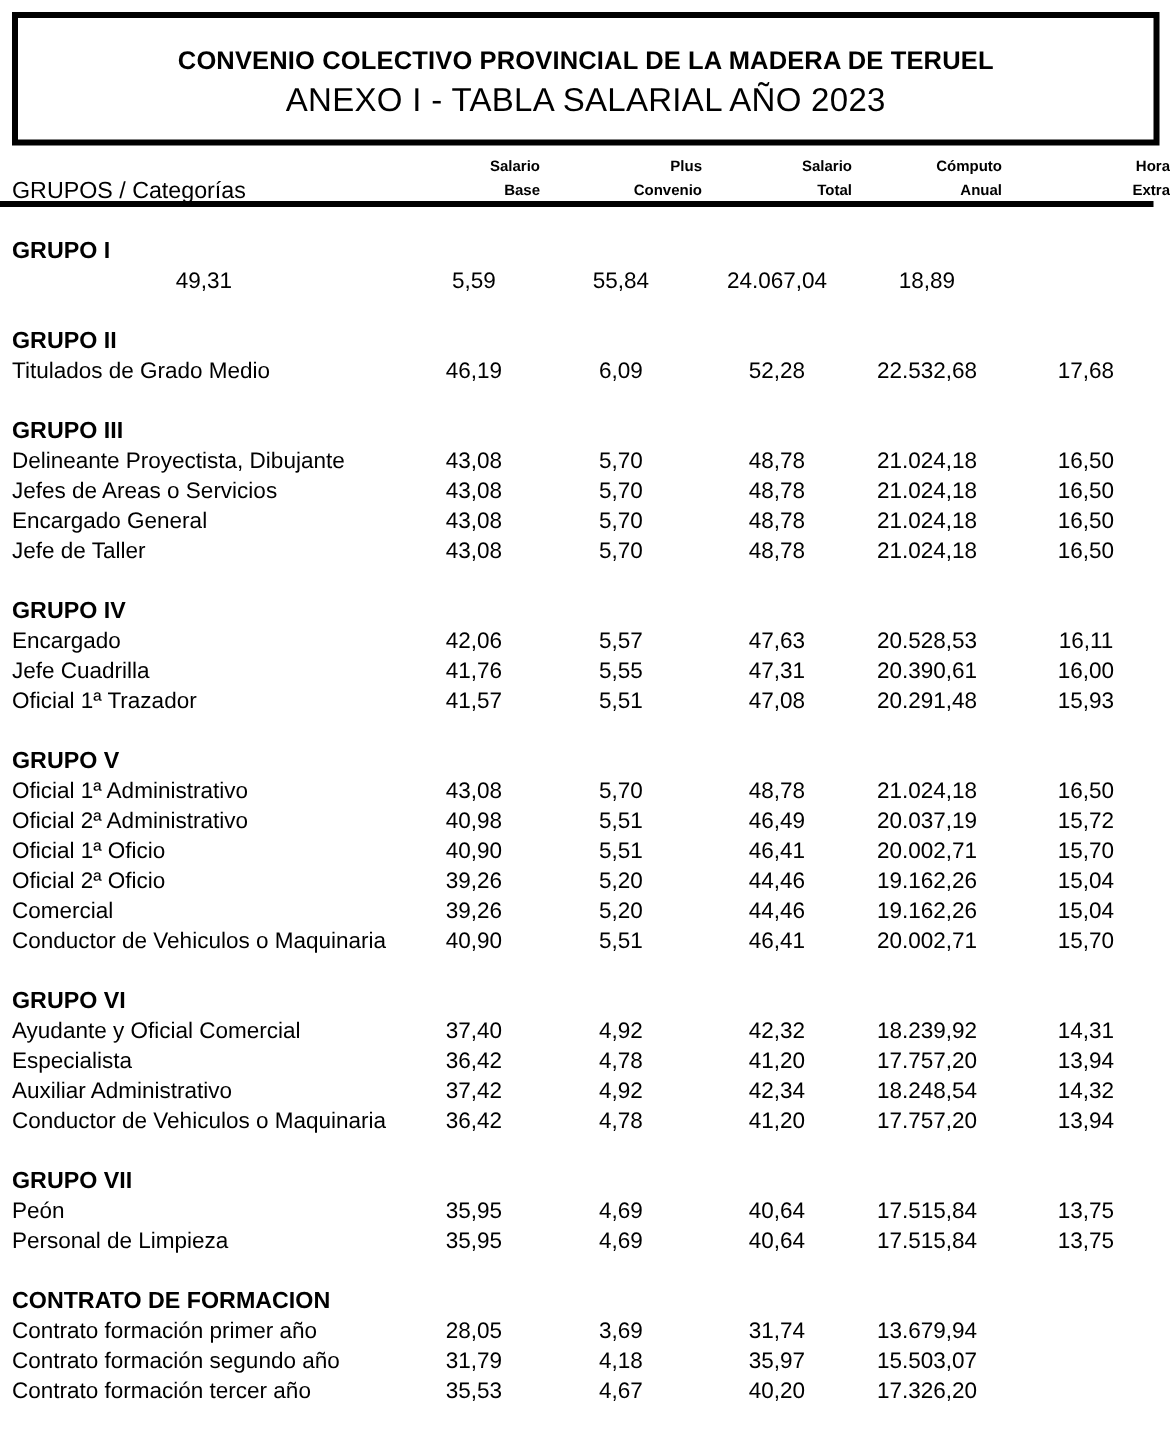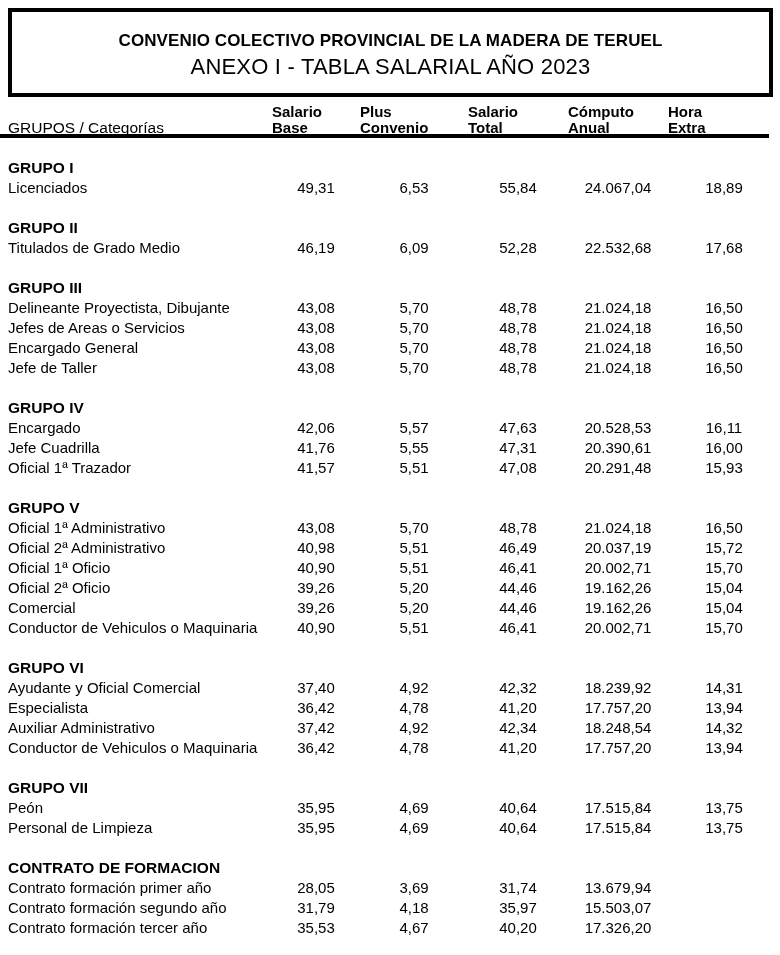--- a/index.html
+++ b/index.html
@@ -9,21 +9,21 @@
   }
   .title-box{
     box-sizing:border-box;margin:8px 7px 0 8px;height:89px;
     border:4px solid #000;text-align:center;
   }
   .title-line1{margin-top:19px;font-weight:bold;font-size:17px;letter-spacing:.1px;}
   .title-line2{margin-top:3px;font-size:22px;letter-spacing:.2px;}
   .grid{display:grid;grid-template-columns:272px 88px 108px 100px 100px 112px;}
   .thead{margin-top:7px;align-items:end;}
   .cat-head{font-weight:normal;font-size:15.5px;padding-left:8px;line-height:17px;}
-  .colh{text-align:left;font-weight:bold;font-size:15px;line-height:16px;}
+  .colh{text-align:right;font-weight:bold;font-size:10px;line-height:16px;}
   .rule{height:4px;background:#000;width:769px;margin-top:-2px;position:relative;}
   .section{margin-top:19px;}
   .section:first-of-type{}
   .group-title{font-weight:bold;font-size:15.5px;line-height:21px;padding-left:8px;white-space:nowrap;}
   .row{line-height:20px;font-size:15px;}
   .cat-cell{padding-left:8px;white-space:nowrap;overflow:hidden;}
   .num{text-align:center;white-space:nowrap;}
 </style>
 </head>
 <body>
@@ -58,23 +58,22 @@
       <div>Extra</div>
     </div>
   </div>
 
   <div class="rule"></div>
 
   <div id="tbody">
       <div class="section">
         <div class="group-title">GRUPO I</div>
         <div class="grid row">
-          <div class="cat-cell">Licenciados</div>
           <div class="num">49,31</div>
-          <div class="num">6,53</div>
+          <div class="num">5,59</div>
           <div class="num">55,84</div>
           <div class="num">24.067,04</div>
           <div class="num">18,89</div>
         </div>
       </div>
       <div class="section">
         <div class="group-title">GRUPO II</div>
         <div class="grid row">
           <div class="cat-cell">Titulados de Grado Medio</div>
           <div class="num">46,19</div>

